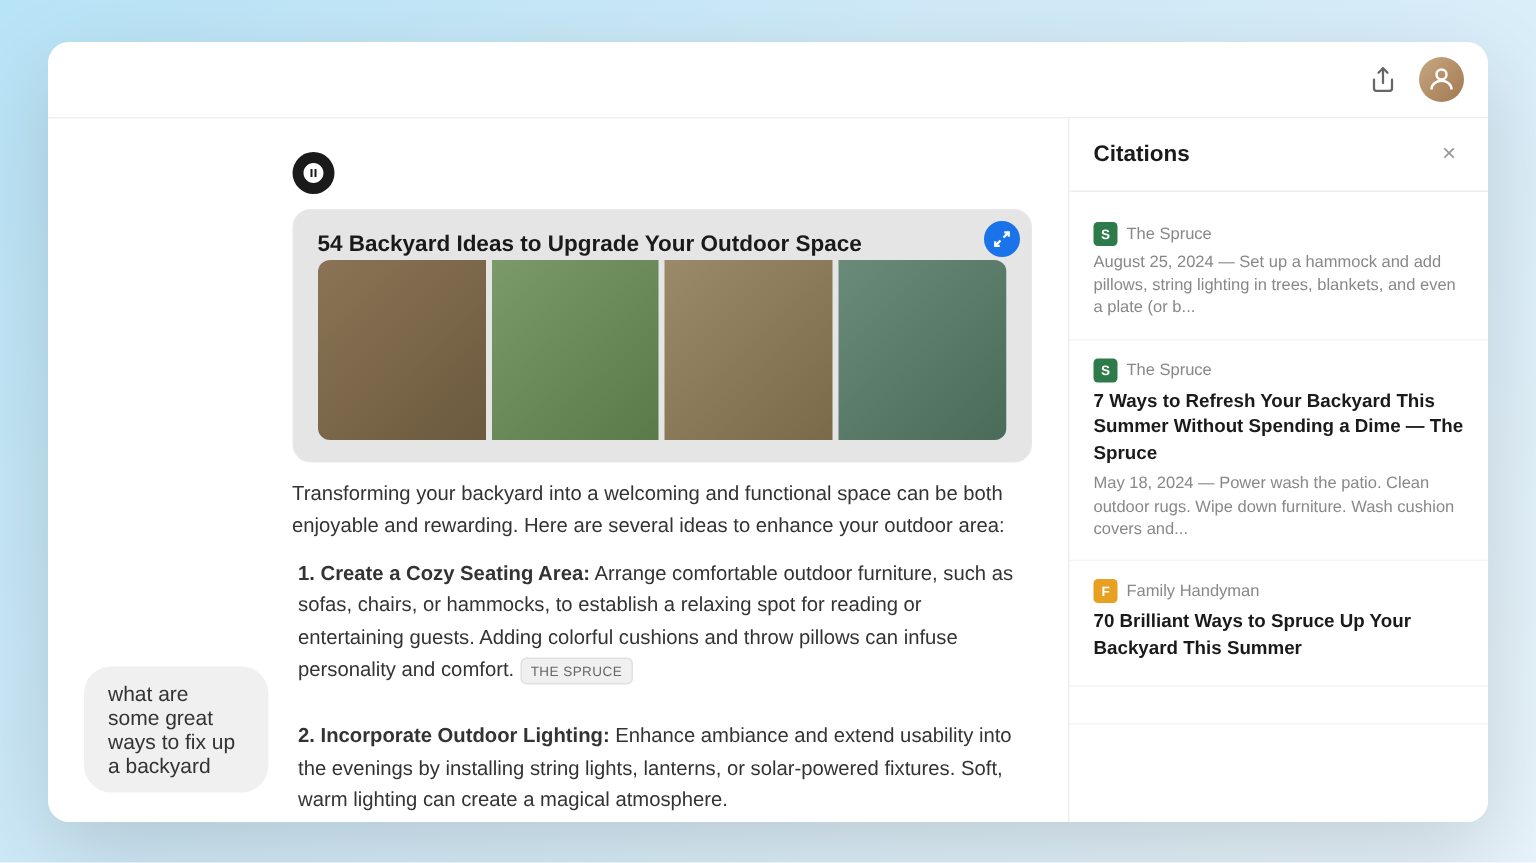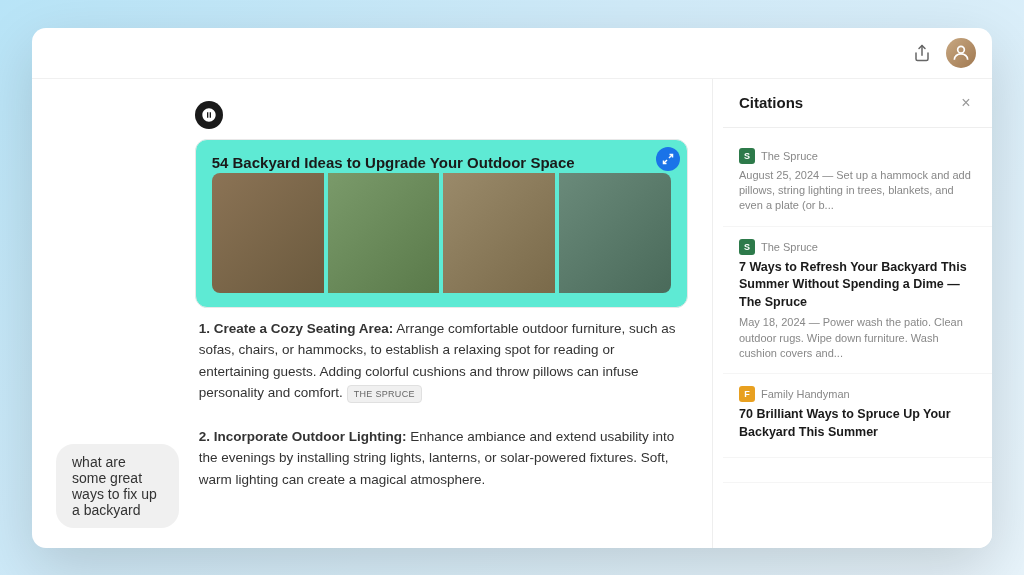--- a/index.html
+++ b/index.html
@@ -101,21 +101,21 @@
     }
     .ai-icon svg {
       width: 16px;
       height: 16px;
       fill: white;
     }
     .result-card {
       border: 1px solid #e8e8e8;
       border-radius: 12px;
       padding: 14px 16px;
-      background: #5eead4;
+      background: #e5e5e5;
     }
     .result-title {
       font-size: 15px;
       font-weight: 600;
       color: #1a1a1a;
       margin-bottom: 2px;
     }
     .result-url {
       font-size: 12px;
       color: #1a73e8;
@@ -182,21 +182,20 @@
       letter-spacing: 0.3px;
       margin-left: 4px;
       vertical-align: middle;
     }
     .citations-panel {
       width: 280px;
       border-left: 1px solid #eeeeee;
       display: flex;
       flex-direction: column;
       background: #fff;
-      padding-left: 10px;
     }
     .citations-header {
       display: flex;
       align-items: center;
       justify-content: space-between;
       padding: 14px 16px;
       border-bottom: 1px solid #eee;
     }
     .citations-title {
       font-size: 15px;
@@ -318,20 +317,21 @@
           <div class="expand-btn">
             <svg width="12" height="12" viewBox="0 0 24 24" fill="none" stroke="white" stroke-width="3">
               <polyline points="15 3 21 3 21 9"></polyline>
               <polyline points="9 21 3 21 3 15"></polyline>
               <line x1="21" y1="3" x2="14" y2="10"></line>
               <line x1="3" y1="21" x2="10" y2="14"></line>
             </svg>
           </div>
         </div>
 
+        <div class="body-text">Transforming your backyard into a welcoming and functional space can be both enjoyable and rewarding. Here are several ideas to enhance your outdoor area:</div>
 
         <ol class="ordered-list">
           <li class="list-item">
             <b>1. </b><b>Create a Cozy Seating Area:</b><span> Arrange comfortable outdoor furniture, such as sofas, chairs, or hammocks, to establish a relaxing spot for reading or entertaining guests. Adding colorful cushions and throw pillows can infuse personality and comfort.</span><span class="source-tag">THE SPRUCE</span>
           </li>
           <li class="list-item">
             <b>2. </b><b>Incorporate Outdoor Lighting:</b><span> Enhance ambiance and extend usability into the evenings by installing string lights, lanterns, or solar-powered fixtures. Soft, warm lighting can create a magical atmosphere.</span>
           </li>
 
         </ol>

